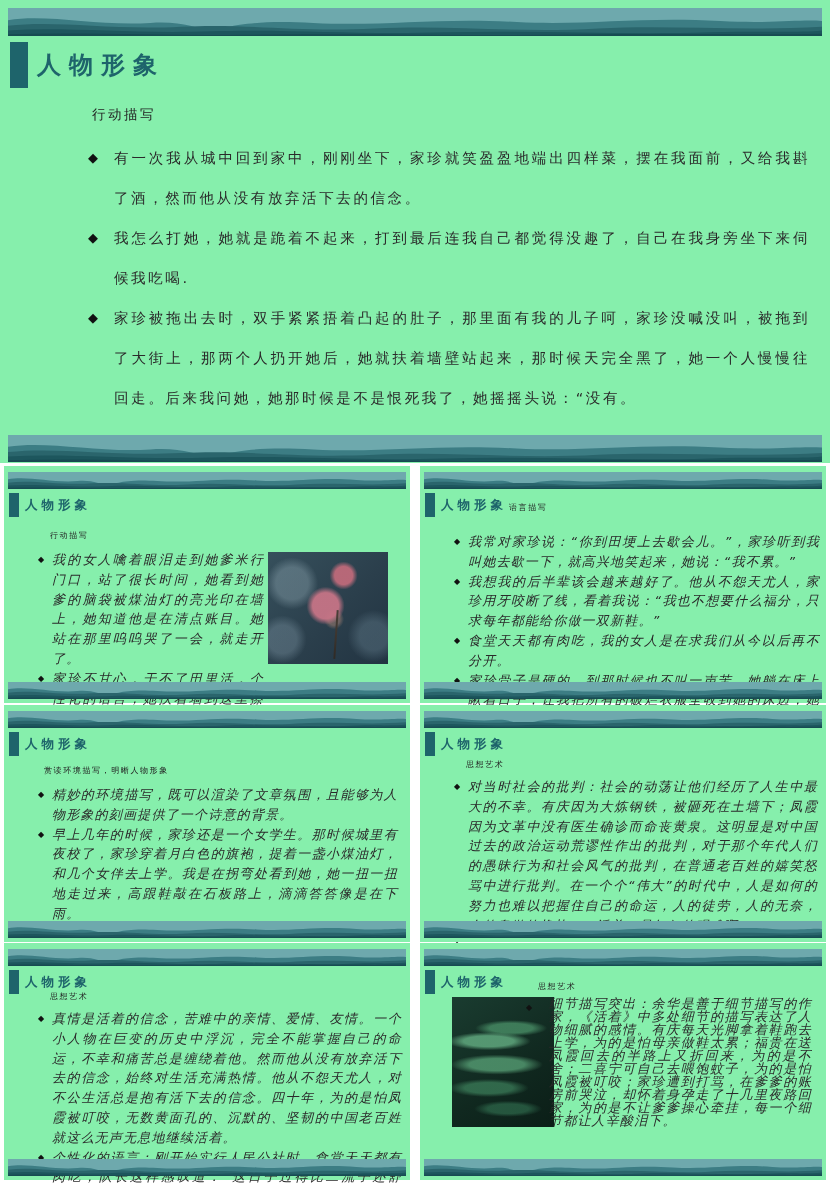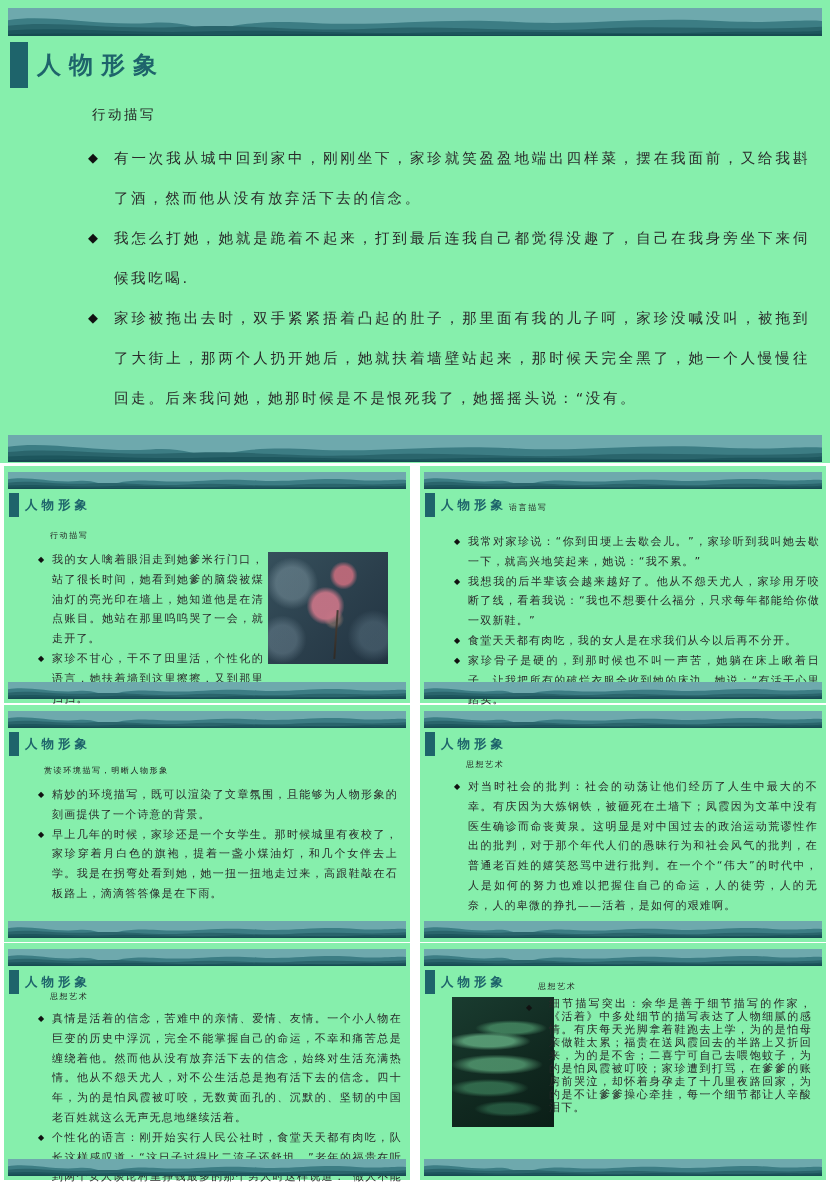--- a/index.html
+++ b/index.html
@@ -43,21 +43,21 @@
   .small{width:406px;height:237px;}
   .row2{top:466px;} .row3{top:705px;} .row4{top:943px;}
   .colL{left:4px;} .colR{left:420px;}
   .small .wave.top{left:4px;top:6px;width:398px;height:17px;}
   .small .wave.bottom{left:4px;bottom:4px;width:398px;height:17px;}
   .small .trow{left:5px;top:27px;}
   .small .tsq{width:10px;height:24px;margin-right:6px;}
   .small .ttl{font-size:12.5px;letter-spacing:4px;}
   .small .sub{font-size:8px;letter-spacing:1.6px;}
   .small .dm{width:14px;font-size:8px;line-height:19.8px;}
-  .small .bt{font-size:11px;line-height:19.8px;letter-spacing:1.2px;}
+  .small .bt{font-size:13px;line-height:19.8px;letter-spacing:1.2px;font-style:italic;}
 
   .s2 .sub{left:46px;top:64px;}
   .s2 .blist{left:34px;top:84px;width:226px;}
   .s3 .sub{left:46px;top:36px;margin-left:43px;}
   .s3 .blist{left:34px;top:66px;width:366px;}
   .s4 .sub{left:40px;top:60px;}
   .s4 .blist{left:34px;top:80px;width:360px;}
   .s5 .sub{left:46px;top:54px;}
   .s5 .blist{left:34px;top:72px;width:364px;}
   .s6 .sub{left:46px;top:48px;}

